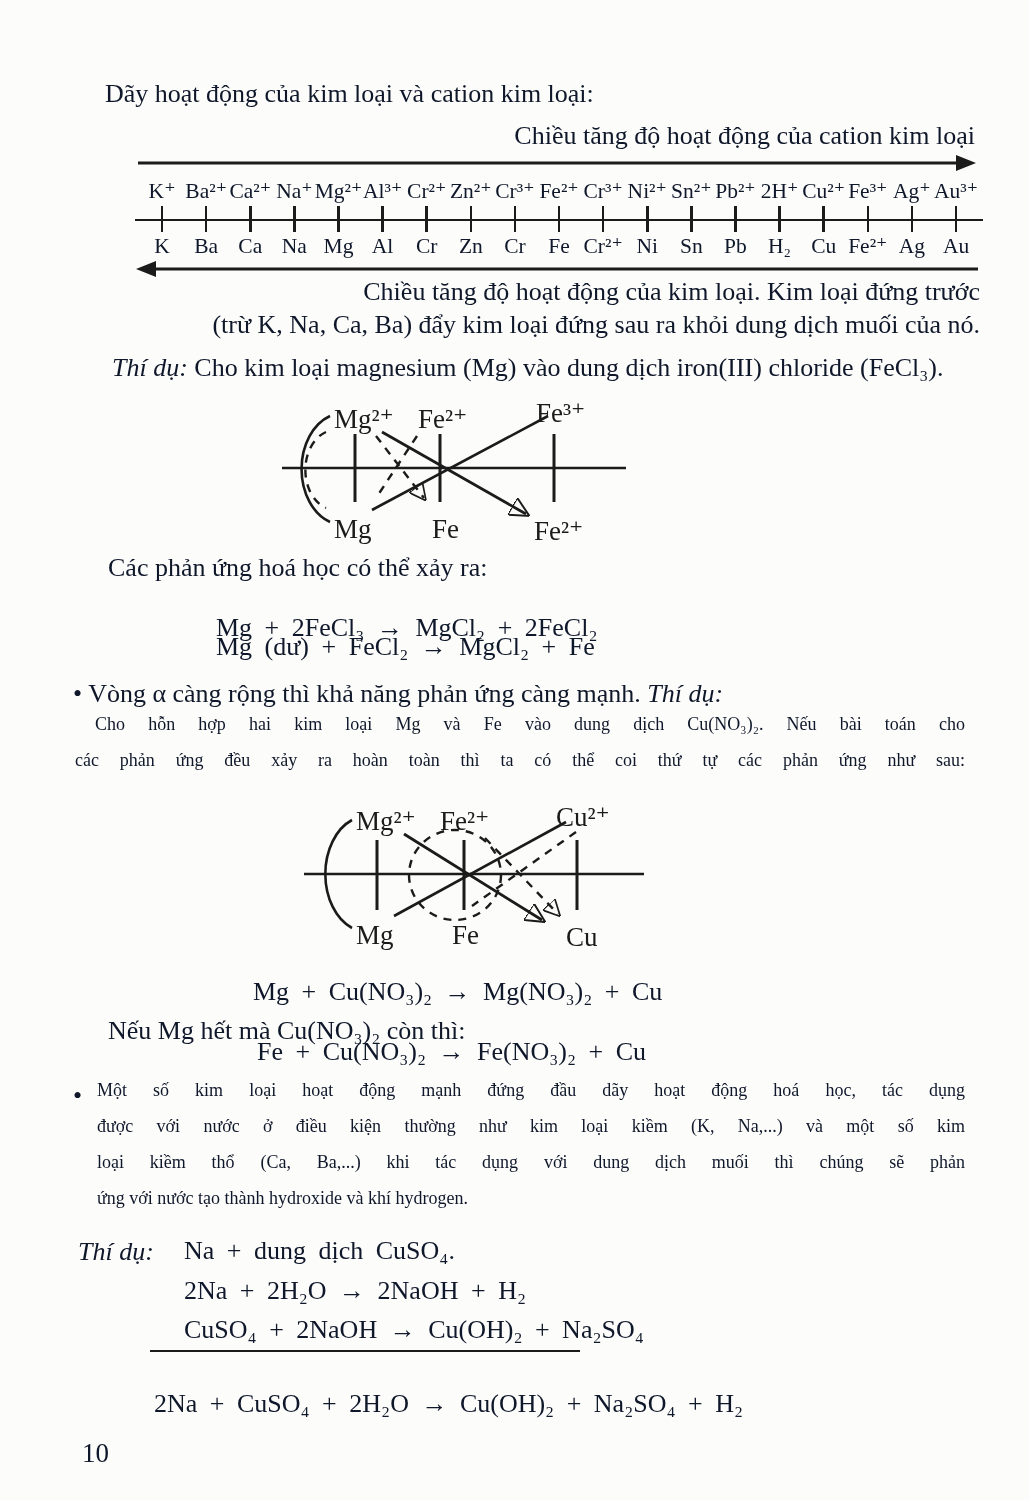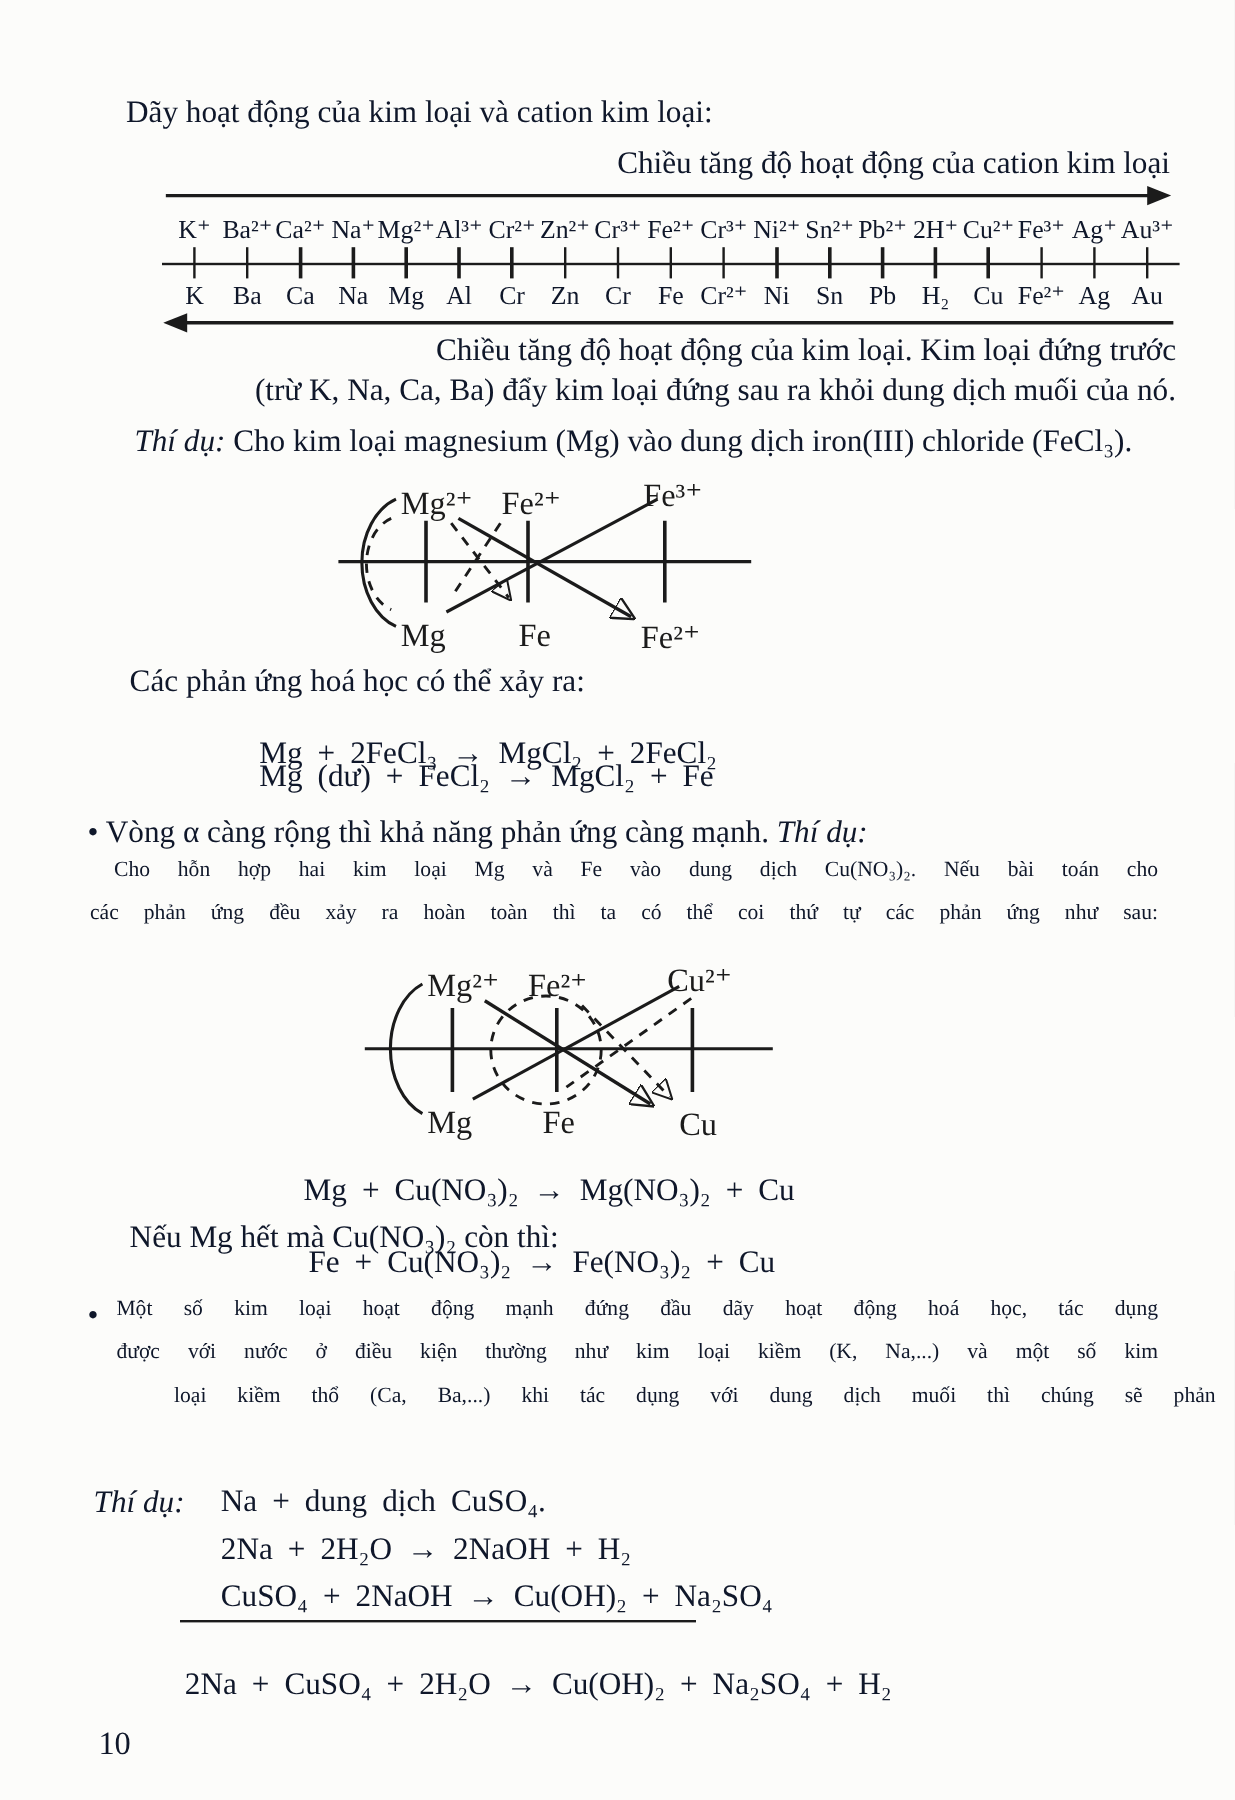--- a/index.html
+++ b/index.html
@@ -208,21 +208,22 @@
     <text x="274" y="154" font-size="27">Cu</text>
   </svg>
 
   <div class="abs eq" style="left:253px;top:954px;margin-top:23px;">Mg + Cu(NO₃)₂ → Mg(NO₃)₂ + Cu</div>
   <div class="abs t26" style="left:108px;top:1015px;">Nếu Mg hết mà Cu(NO₃)₂ còn thì:</div>
   <div class="abs eq" style="left:257px;top:1037px;">Fe + Cu(NO₃)₂ → Fe(NO₃)₂ + Cu</div>
 
   <div class="abs t26" style="left:73px;top:1080px;">•</div>
   <div class="abs t26w jl" style="left:97px;top:1080px;width:868px;">Một số kim loại hoạt động mạnh đứng đầu dãy hoạt động hoá học, tác dụng</div>
   <div class="abs t26w jl" style="left:97px;top:1116px;width:868px;">được với nước ở điều kiện thường như kim loại kiềm (K, Na,...) và một số kim</div>
-  <div class="abs t26w jl" style="left:97px;top:1152px;width:868px;margin-left:48px;">loại kiềm thổ (Ca, Ba,...) khi tác dụng với dung dịch muối thì chúng sẽ phản</div>
+  <div class="abs t26w jl" style="left:97px;top:1152px;width:868px;">loại kiềm thổ (Ca, Ba,...) khi tác dụng với dung dịch muối thì chúng sẽ phản</div>
+  <div class="abs t26w" style="left:97px;top:1188px;width:868px;">ứng với nước tạo thành hydroxide và khí hydrogen.</div>
 
   <div class="abs t26 it" style="left:78px;top:1236px;">Thí dụ:</div>
   <div class="abs eq" style="left:184px;top:1236px;">Na +  dung dịch CuSO₄.</div>
   <div class="abs eq" style="left:184px;top:1276px;">2Na + 2H₂O → 2NaOH + H₂</div>
   <div class="abs eq" style="left:184px;top:1315px;">CuSO₄ + 2NaOH → Cu(OH)₂ + Na₂SO₄</div>
   <div class="abs rulewrap" style="left:150px;top:1350px;width:430px;">
     <div class="eq" style="padding-left:4px;margin-top:28px;">2Na + CuSO₄ + 2H₂O → Cu(OH)₂ + Na₂SO₄ + H₂</div>
   </div>
 
   <div class="abs" style="left:82px;top:1438px;font-size:27px;">10</div>

